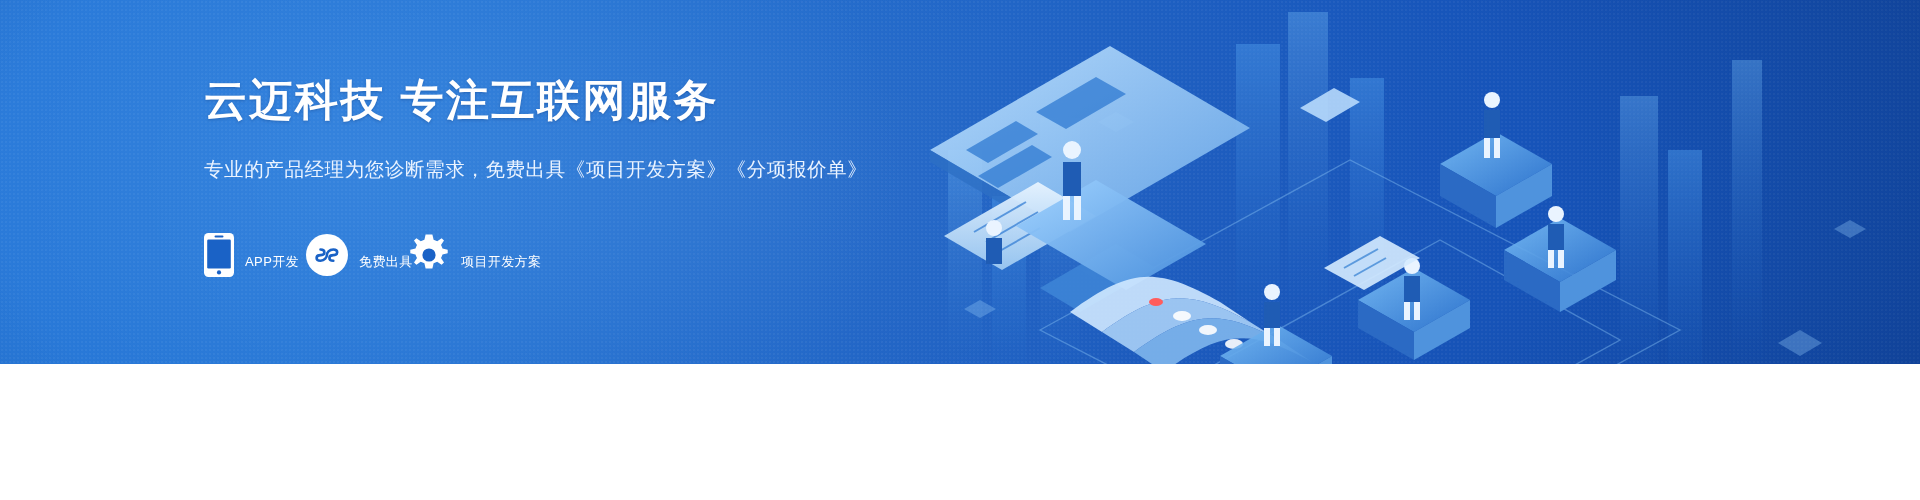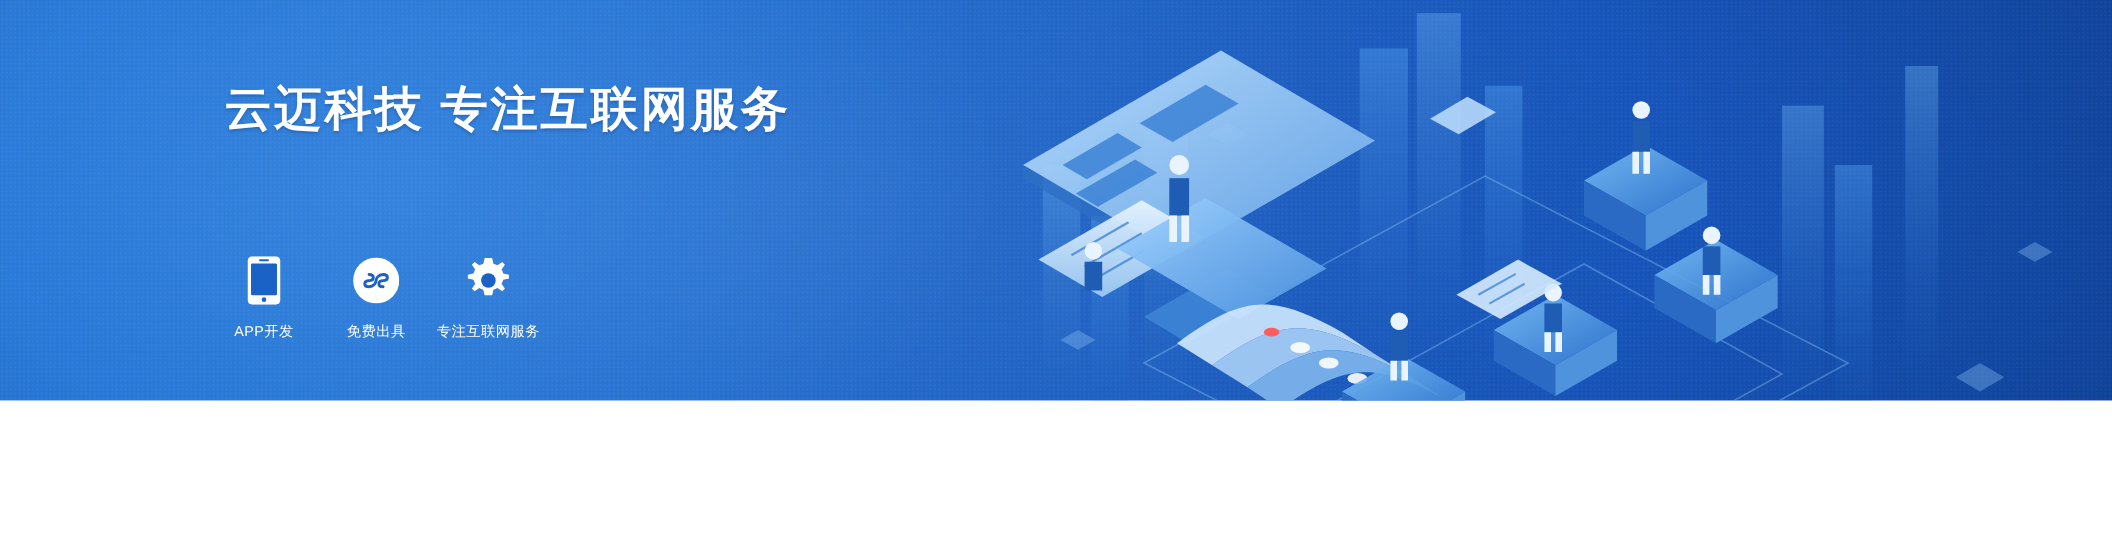--- a/index.html
+++ b/index.html
@@ -60,22 +60,22 @@
   .services {
     position: absolute;
     left: 204px; top: 232px;
     display: flex;
     align-items: flex-start;
     gap: 30px;
   }
   .service {
     width: 72px;
     display: flex;
-    flex-direction: column;
     align-items: center;
+    gap: 11px;
   }
   .svc-icon {
     height: 46px;
     display: flex;
     align-items: center;
     justify-content: center;
   }
   .svc-icon svg { display: block; }
   .svc-label {
     margin-top: 14px;
@@ -253,20 +253,21 @@
           <path d="M434 276 L466 258"></path>
         </g>
         <path d="M380 108 L414 88 L440 102 L406 122 Z" fill="#bfe0ff" opacity="0.85"></path>
       </g>
     </svg>
   </div>
 
   <div class="copy">
     <h1 class="headline">云迈科技 专注互联网服务</h1>
     <p class="sub">
+      <span class="sub-line">专业的产品经理为您诊断需求，免费出具《项目开发方案》《分项报价单》</span>
     </p>
   </div>
 
   <div class="services">
 
     <div class="service">
       <span class="svc-icon">
         <svg width="30" height="44" viewBox="0 0 30 44" xmlns="http://www.w3.org/2000/svg">
           <rect x="0" y="0" width="30" height="44" rx="4.5" fill="#ffffff"></rect>
           <rect x="3.2" y="6.5" width="23.6" height="29" rx="1.2" fill="#1a62c6"></rect>
@@ -297,17 +298,17 @@
           <path d="M21 0.5 l3.4 0 1.2 5.2 a15.6 15.6 0 0 1 3.6 1.5 l4.4 -3 2.4 2.4 -3 4.4
                    a15.6 15.6 0 0 1 1.5 3.6 l5.2 1.2 0 3.4 -5.2 1.2 a15.6 15.6 0 0 1 -1.5 3.6
                    l3 4.4 -2.4 2.4 -4.4 -3 a15.6 15.6 0 0 1 -3.6 1.5 l-1.2 5.2 -3.4 0 -3.4 0
                    -1.2 -5.2 a15.6 15.6 0 0 1 -3.6 -1.5 l-4.4 3 -2.4 -2.4 3 -4.4
                    a15.6 15.6 0 0 1 -1.5 -3.6 l-5.2 -1.2 0 -3.4 5.2 -1.2
                    a15.6 15.6 0 0 1 1.5 -3.6 l-3 -4.4 2.4 -2.4 4.4 3
                    a15.6 15.6 0 0 1 3.6 -1.5 l1.2 -5.2 z" fill="#ffffff"></path>
           <circle cx="21" cy="21" r="6.6" fill="#1a62c6"></circle>
         </svg>
       </span>
-      <span class="svc-label">专注互联网服务</span>
+      <span class="svc-label">项目开发方案</span>
     </div>
 
   </div>
 </div>
 
 </body></html>

